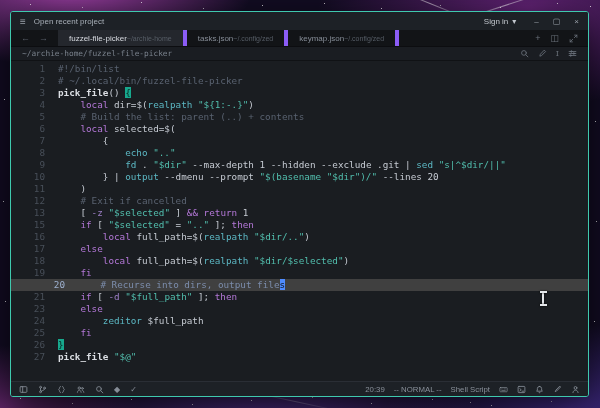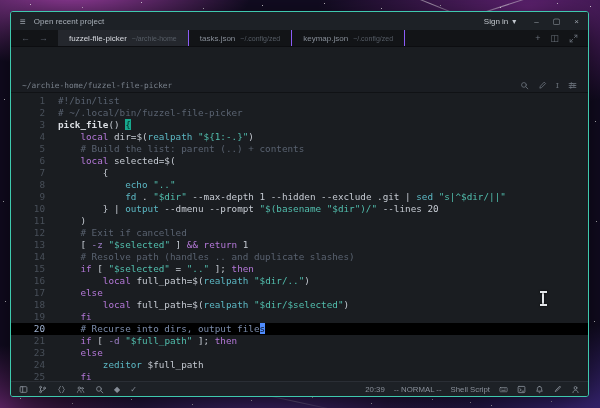--- a/index.html
+++ b/index.html
@@ -37,41 +37,41 @@
     padding:0 9px; gap:8px; font-size:8px; color:#a7aeb7; }
   .titlebar .menu-glyph { font-size:10px; color:#9aa1aa; }
   .titlebar .spacer { flex:1; }
   .signin { display:flex; align-items:center; gap:4px; color:#c3c8cf;text-align:center; }
   .winbtns { display:flex; align-items:center; gap:14px; color:#9aa1aa; margin-left:10px; font-size:8px; }
 
   
   .tabbar { height:17px; flex:0 0 17px; background:#121417; display:flex; align-items:stretch;
     border-bottom:1px solid #0c0d10; font-size:8px; }
   .navarrows { display:flex; align-items:center; gap:9px; padding:0 10px; color:#565d66; font-size:9px; }
-  .tab { display:flex; align-items:center; gap:5px; padding:0 11px; border-right:1px solid #8b5cf6;
+  .tab { display:flex; align-items:center; padding:0 11px; border-right:4px solid #8b5cf6;
     color:#868d97; white-space:nowrap;text-align:center; }
   .tab .tabpath { font-size:7px; color:#565d66; }
   .tab.active { background:#24272d; color:#d8dbe1; }
   .tabbar-right { margin-left:auto; display:flex; align-items:center; gap:10px; padding:0 10px; color:#6a717a; }
   .tabbar-right .glyph { font-size:9px; }
 
   
   .crumbbar { height:14px; flex:0 0 14px; background:#1a1d22; border-bottom:1px solid #101215;
     display:flex; align-items:center; padding:0 11px;
-    font-family:"DejaVu Sans Mono",monospace; font-size:7.8px; color:#79818c;margin-top:32px; }
+    font-family:"DejaVu Sans Mono",monospace; font-size:7.8px; color:#79818c; }
   .crumbbar .crumb-icons { margin-left:auto; display:flex; align-items:center; gap:9px; color:#6a717a; }
   .ibeam-glyph { font-family:"DejaVu Serif",serif; font-size:8px; }
 
   
   .editor { flex:1; padding-top:2px; font-family:"DejaVu Sans Mono",monospace;
     font-size:9.3px; line-height:12px; position:relative; overflow:hidden; }
   .line { display:flex; height:12px; white-space:pre; }
   .ln { flex:0 0 34px; text-align:right; color:#484f59; user-select:none; }
   .codetxt { padding-left:13px; }
-  .line.active { background:#000000; }
+  .line.active { background:#404040;padding-left:20px; }
   .line.active .ln { color:#9db0cf; }
   .sg-t  { color:#c6cbd3; }
   .sg-c  { color:#596270; }
   .sg-k  { color:#b478d8; }
   .sg-s  { color:#52bfae; }
   .sg-b  { color:#5cb8c4; }
   .sg-f  { color:#dcdfe4; font-weight:bold; }
   .sg-fl { color:#9d7fc7; }
   .sg-br { background:#17a88d; color:#062620; }
   .sg-cur{ background:#4f8cff; color:#0b1524; }
@@ -183,21 +183,20 @@
         <div class="line"><span class="ln">4</span><span class="codetxt"><span class="sg-t">    </span><span class="sg-k">local</span><span class="sg-t"> dir=$(</span><span class="sg-b">realpath</span><span class="sg-t"> </span><span class="sg-s">"${1:-.}"</span><span class="sg-t">)</span></span></div>
         <div class="line"><span class="ln">5</span><span class="codetxt"><span class="sg-c">    # Build the list: parent (..) + contents</span></span></div>
         <div class="line"><span class="ln">6</span><span class="codetxt"><span class="sg-t">    </span><span class="sg-k">local</span><span class="sg-t"> selected=$(</span></span></div>
         <div class="line"><span class="ln">7</span><span class="codetxt"><span class="sg-t">        {</span></span></div>
         <div class="line"><span class="ln">8</span><span class="codetxt"><span class="sg-t">            </span><span class="sg-b">echo</span><span class="sg-t"> </span><span class="sg-s">".."</span></span></div>
         <div class="line"><span class="ln">9</span><span class="codetxt"><span class="sg-t">            </span><span class="sg-b">fd</span><span class="sg-t"> . </span><span class="sg-s">"$dir"</span><span class="sg-t"> --max-depth 1 --hidden --exclude .git | </span><span class="sg-b">sed</span><span class="sg-t"> </span><span class="sg-s">"s|^$dir/||"</span></span></div>
         <div class="line"><span class="ln">10</span><span class="codetxt"><span class="sg-t">        } | </span><span class="sg-b">output</span><span class="sg-t"> --dmenu --prompt </span><span class="sg-s">"$(basename "$dir")/"</span><span class="sg-t"> --lines 20</span></span></div>
         <div class="line"><span class="ln">11</span><span class="codetxt"><span class="sg-t">    )</span></span></div>
         <div class="line"><span class="ln">12</span><span class="codetxt"><span class="sg-c">    # Exit if cancelled</span></span></div>
         <div class="line"><span class="ln">13</span><span class="codetxt"><span class="sg-t">    [ </span><span class="sg-fl">-z</span><span class="sg-t"> </span><span class="sg-s">"$selected"</span><span class="sg-t"> ] </span><span class="sg-k">&amp;&amp;</span><span class="sg-t"> </span><span class="sg-k">return</span><span class="sg-t"> 1</span></span></div>
-        <div class="line"><span class="ln">14</span><span class="codetxt"><span class="sg-c">    # Resolve path (handles .. and duplicate slashes)</span></span></div>
         <div class="line"><span class="ln">15</span><span class="codetxt"><span class="sg-t">    </span><span class="sg-k">if</span><span class="sg-t"> [ </span><span class="sg-s">"$selected"</span><span class="sg-t"> = </span><span class="sg-s">".."</span><span class="sg-t"> ]; </span><span class="sg-k">then</span></span></div>
         <div class="line"><span class="ln">16</span><span class="codetxt"><span class="sg-t">        </span><span class="sg-k">local</span><span class="sg-t"> full_path=$(</span><span class="sg-b">realpath</span><span class="sg-t"> </span><span class="sg-s">"$dir/.."</span><span class="sg-t">)</span></span></div>
         <div class="line"><span class="ln">17</span><span class="codetxt"><span class="sg-t">    </span><span class="sg-k">else</span></span></div>
         <div class="line"><span class="ln">18</span><span class="codetxt"><span class="sg-t">        </span><span class="sg-k">local</span><span class="sg-t"> full_path=$(</span><span class="sg-b">realpath</span><span class="sg-t"> </span><span class="sg-s">"$dir/$selected"</span><span class="sg-t">)</span></span></div>
         <div class="line"><span class="ln">19</span><span class="codetxt"><span class="sg-t">    </span><span class="sg-k">fi</span></span></div>
         <div class="line active"><span class="ln">20</span><span class="codetxt"><span class="sg-c">    # Recurse into dirs, output file</span><span class="sg-cur">s</span></span></div>
         <div class="line"><span class="ln">21</span><span class="codetxt"><span class="sg-t">    </span><span class="sg-k">if</span><span class="sg-t"> [ </span><span class="sg-fl">-d</span><span class="sg-t"> </span><span class="sg-s">"$full_path"</span><span class="sg-t"> ]; </span><span class="sg-k">then</span></span></div>
         <div class="line"><span class="ln">23</span><span class="codetxt"><span class="sg-t">    </span><span class="sg-k">else</span></span></div>
         <div class="line"><span class="ln">24</span><span class="codetxt"><span class="sg-t">        </span><span class="sg-b">zeditor</span><span class="sg-t"> $full_path</span></span></div>
         <div class="line"><span class="ln">25</span><span class="codetxt"><span class="sg-t">    </span><span class="sg-k">fi</span></span></div>

